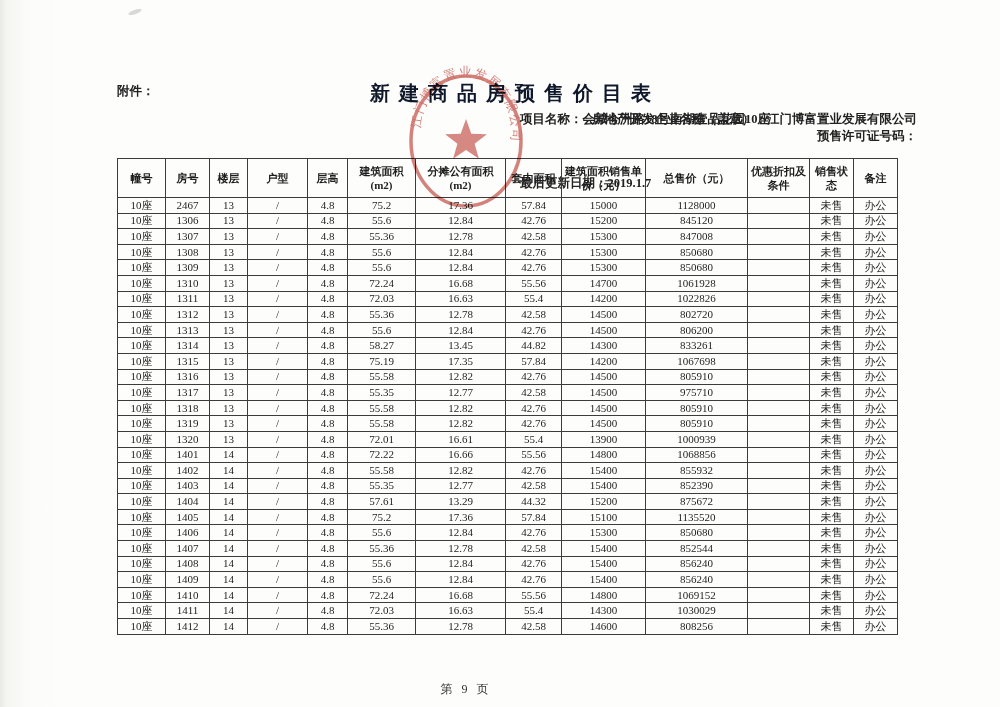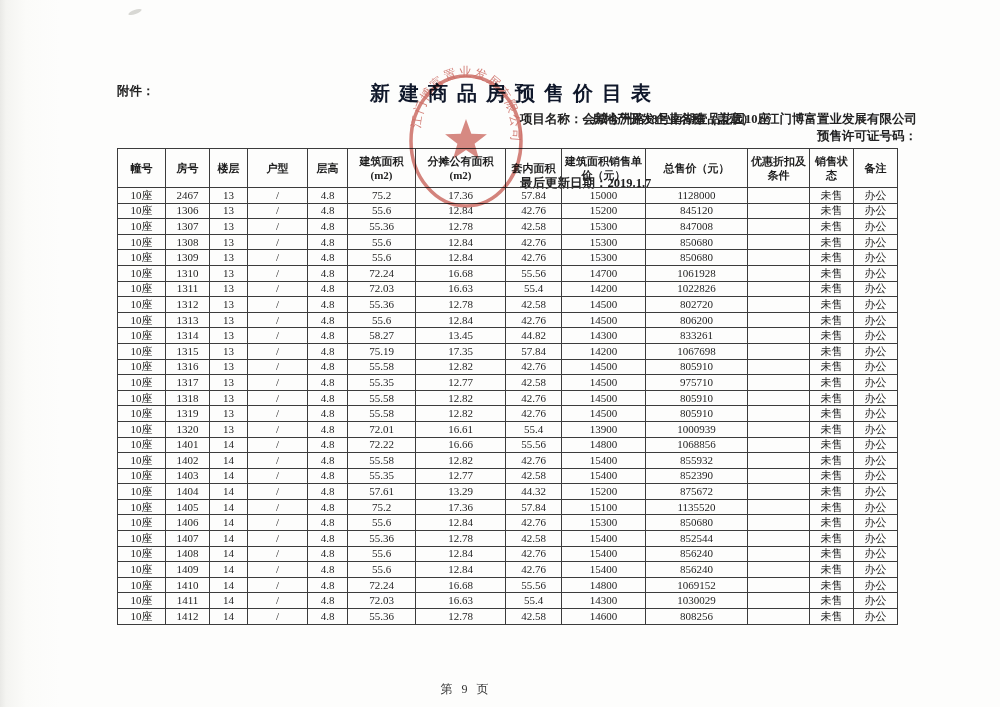--- a/index.html
+++ b/index.html
@@ -16,21 +16,21 @@
     position:absolute;left:120px;top:80px;width:790px;text-align:center;
     font-size:20px;font-weight:bold;letter-spacing:9px;color:#0f172a;
   }
   .info-row{position:absolute;left:117px;width:800px;font-size:12.5px;font-weight:bold;white-space:nowrap;text-align:right;}
   .info-row-1{top:111px;}
   .info-row-2{top:128px;font-family:Liberation Serif, serif;}
   .info-right-1{position:absolute;left:520px;top:111px;font-size:12.5px;font-weight:bold;white-space:nowrap;}
   .info-right-2{position:absolute;left:520px;top:128px;font-size:12.5px;font-weight:bold;white-space:nowrap;margin-top:47px;}
   .proj-name{}
   .price-table{
-    position:absolute;left:117px;top:148px;width:780px;
+    position:absolute;left:117px;top:158px;width:780px;
     border-collapse:collapse;table-layout:fixed;
     font-size:11px;color:#1e1e1e;
   }
   .price-table th,.price-table td{
     border:1px solid #3c3c3c;text-align:center;vertical-align:middle;
     padding:0 1px;overflow:hidden;
   }
   .price-table th{font-weight:bold;height:36px;line-height:1.3;padding:1px;}
   .price-table td{height:14.6px;line-height:13px;font-size:11px;}
   .stamp{position:absolute;left:398px;top:63px;width:140px;height:158px;

